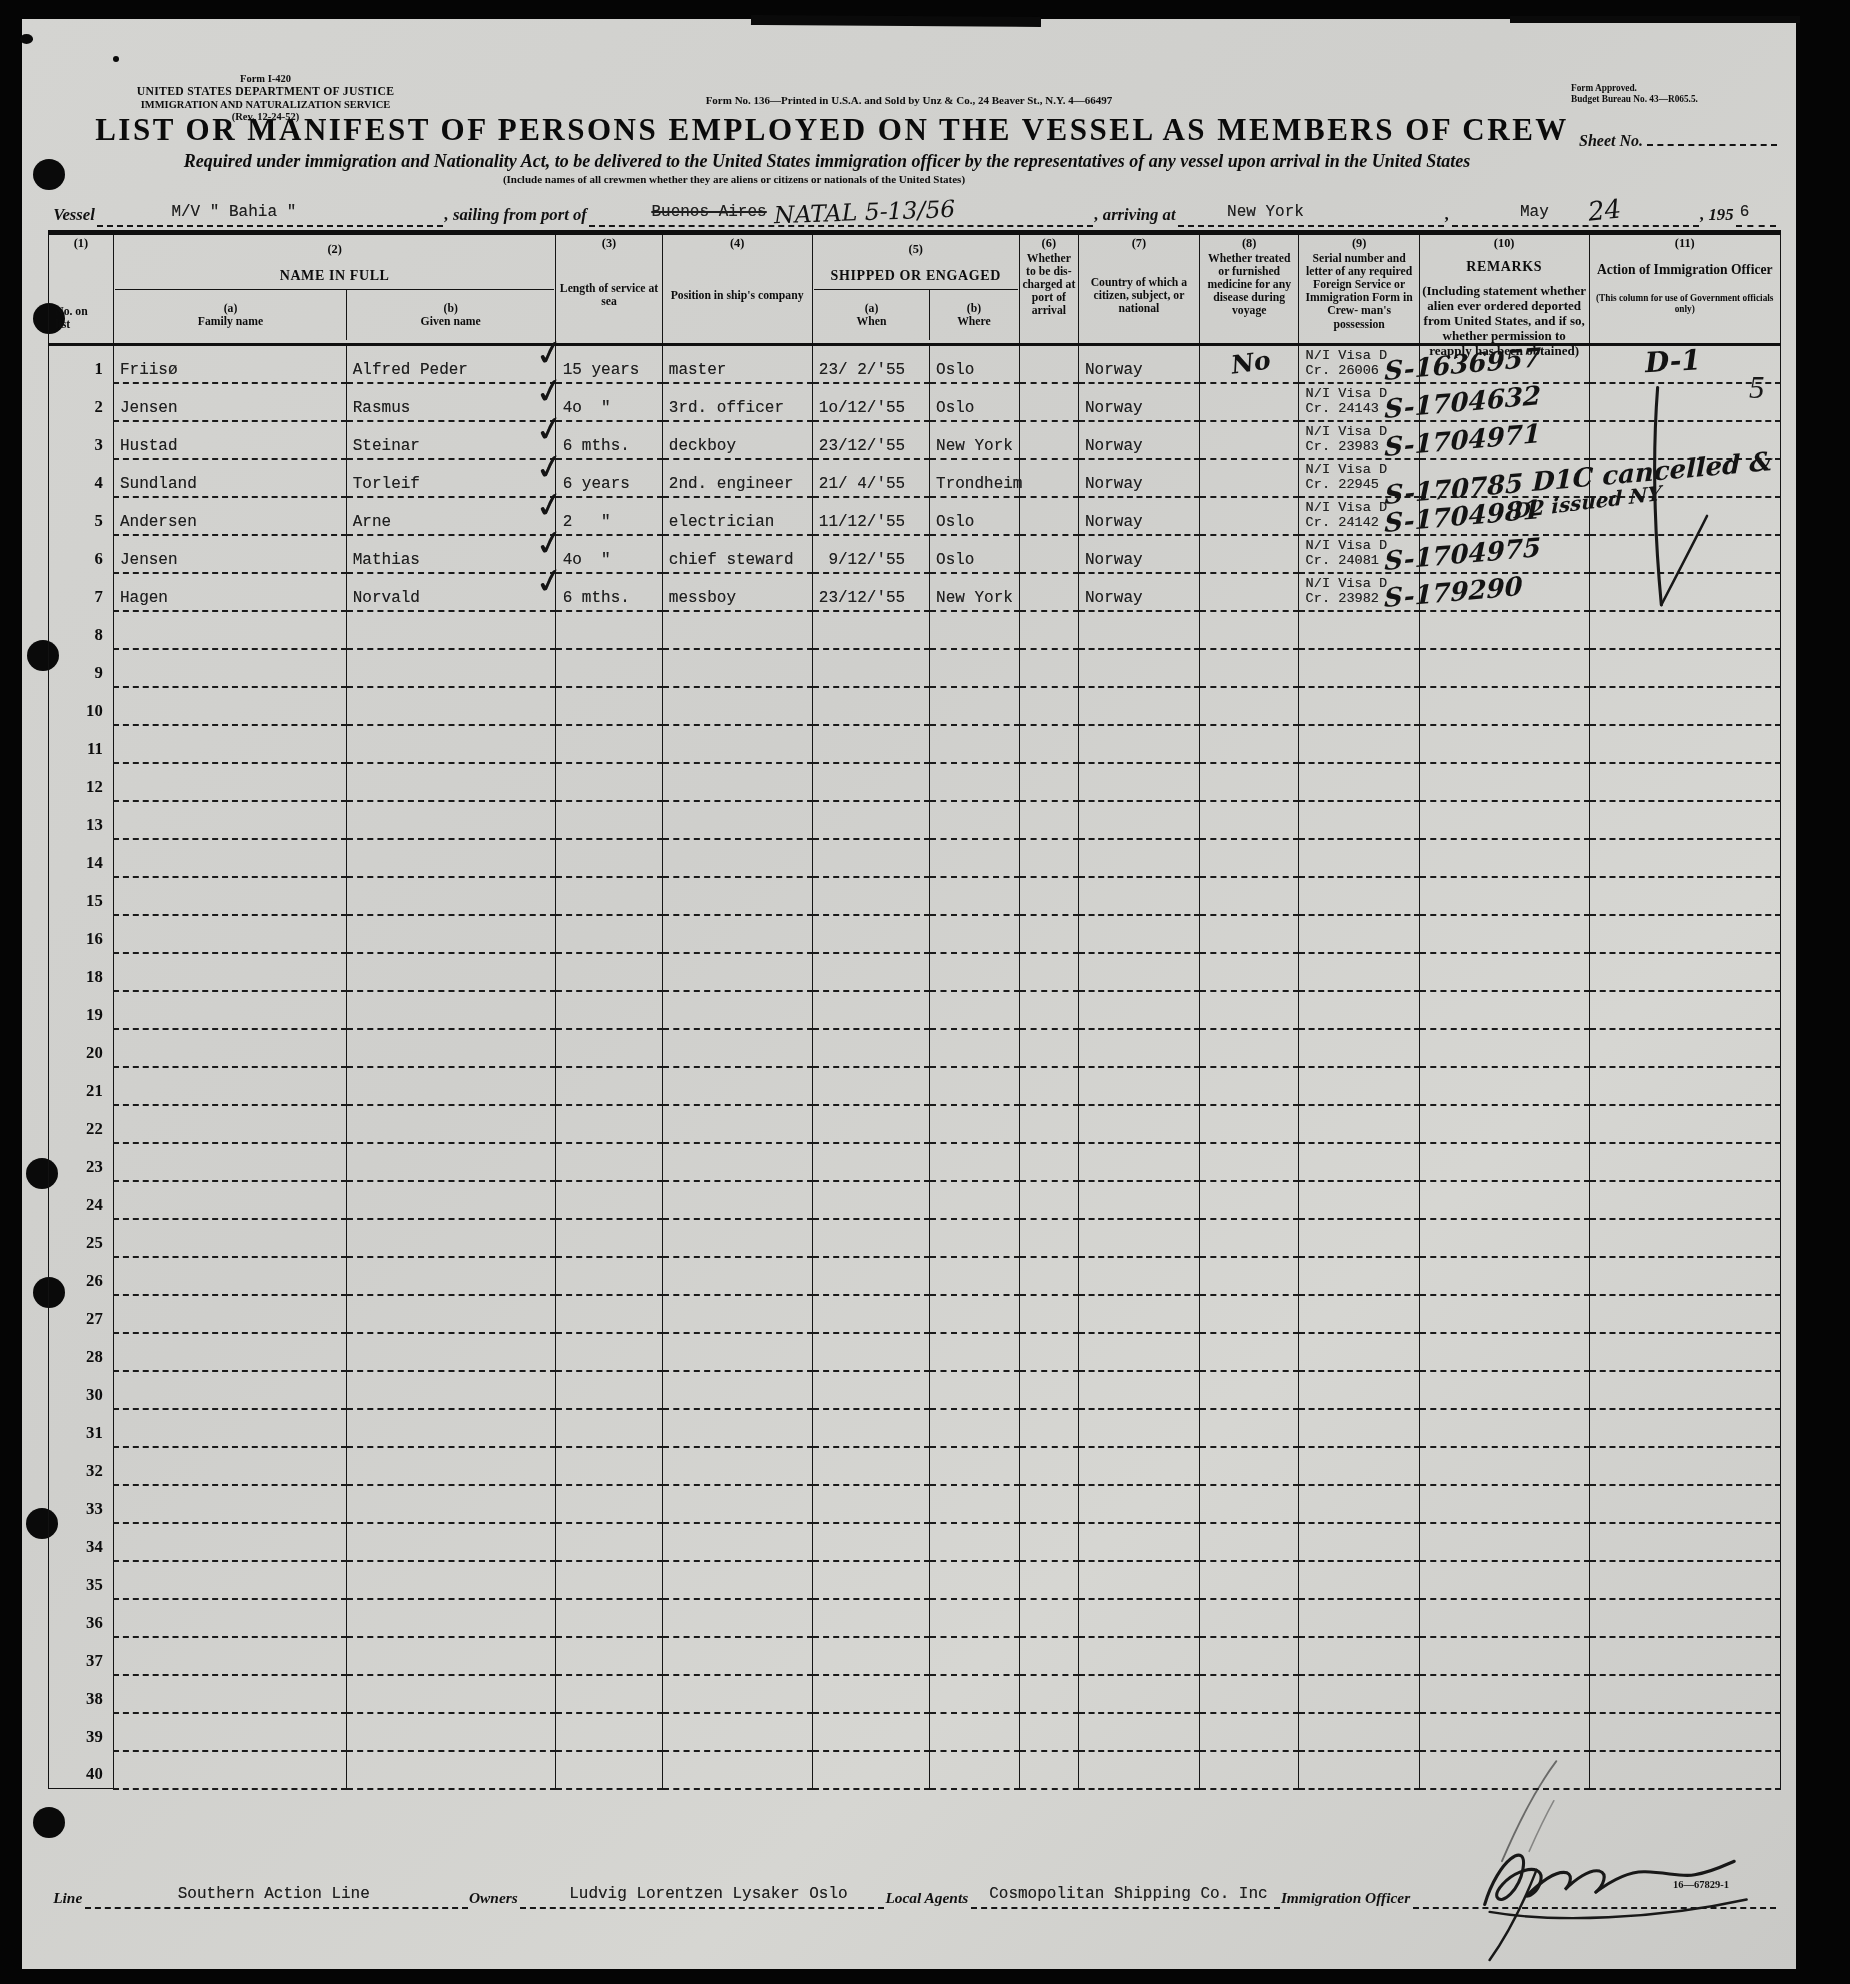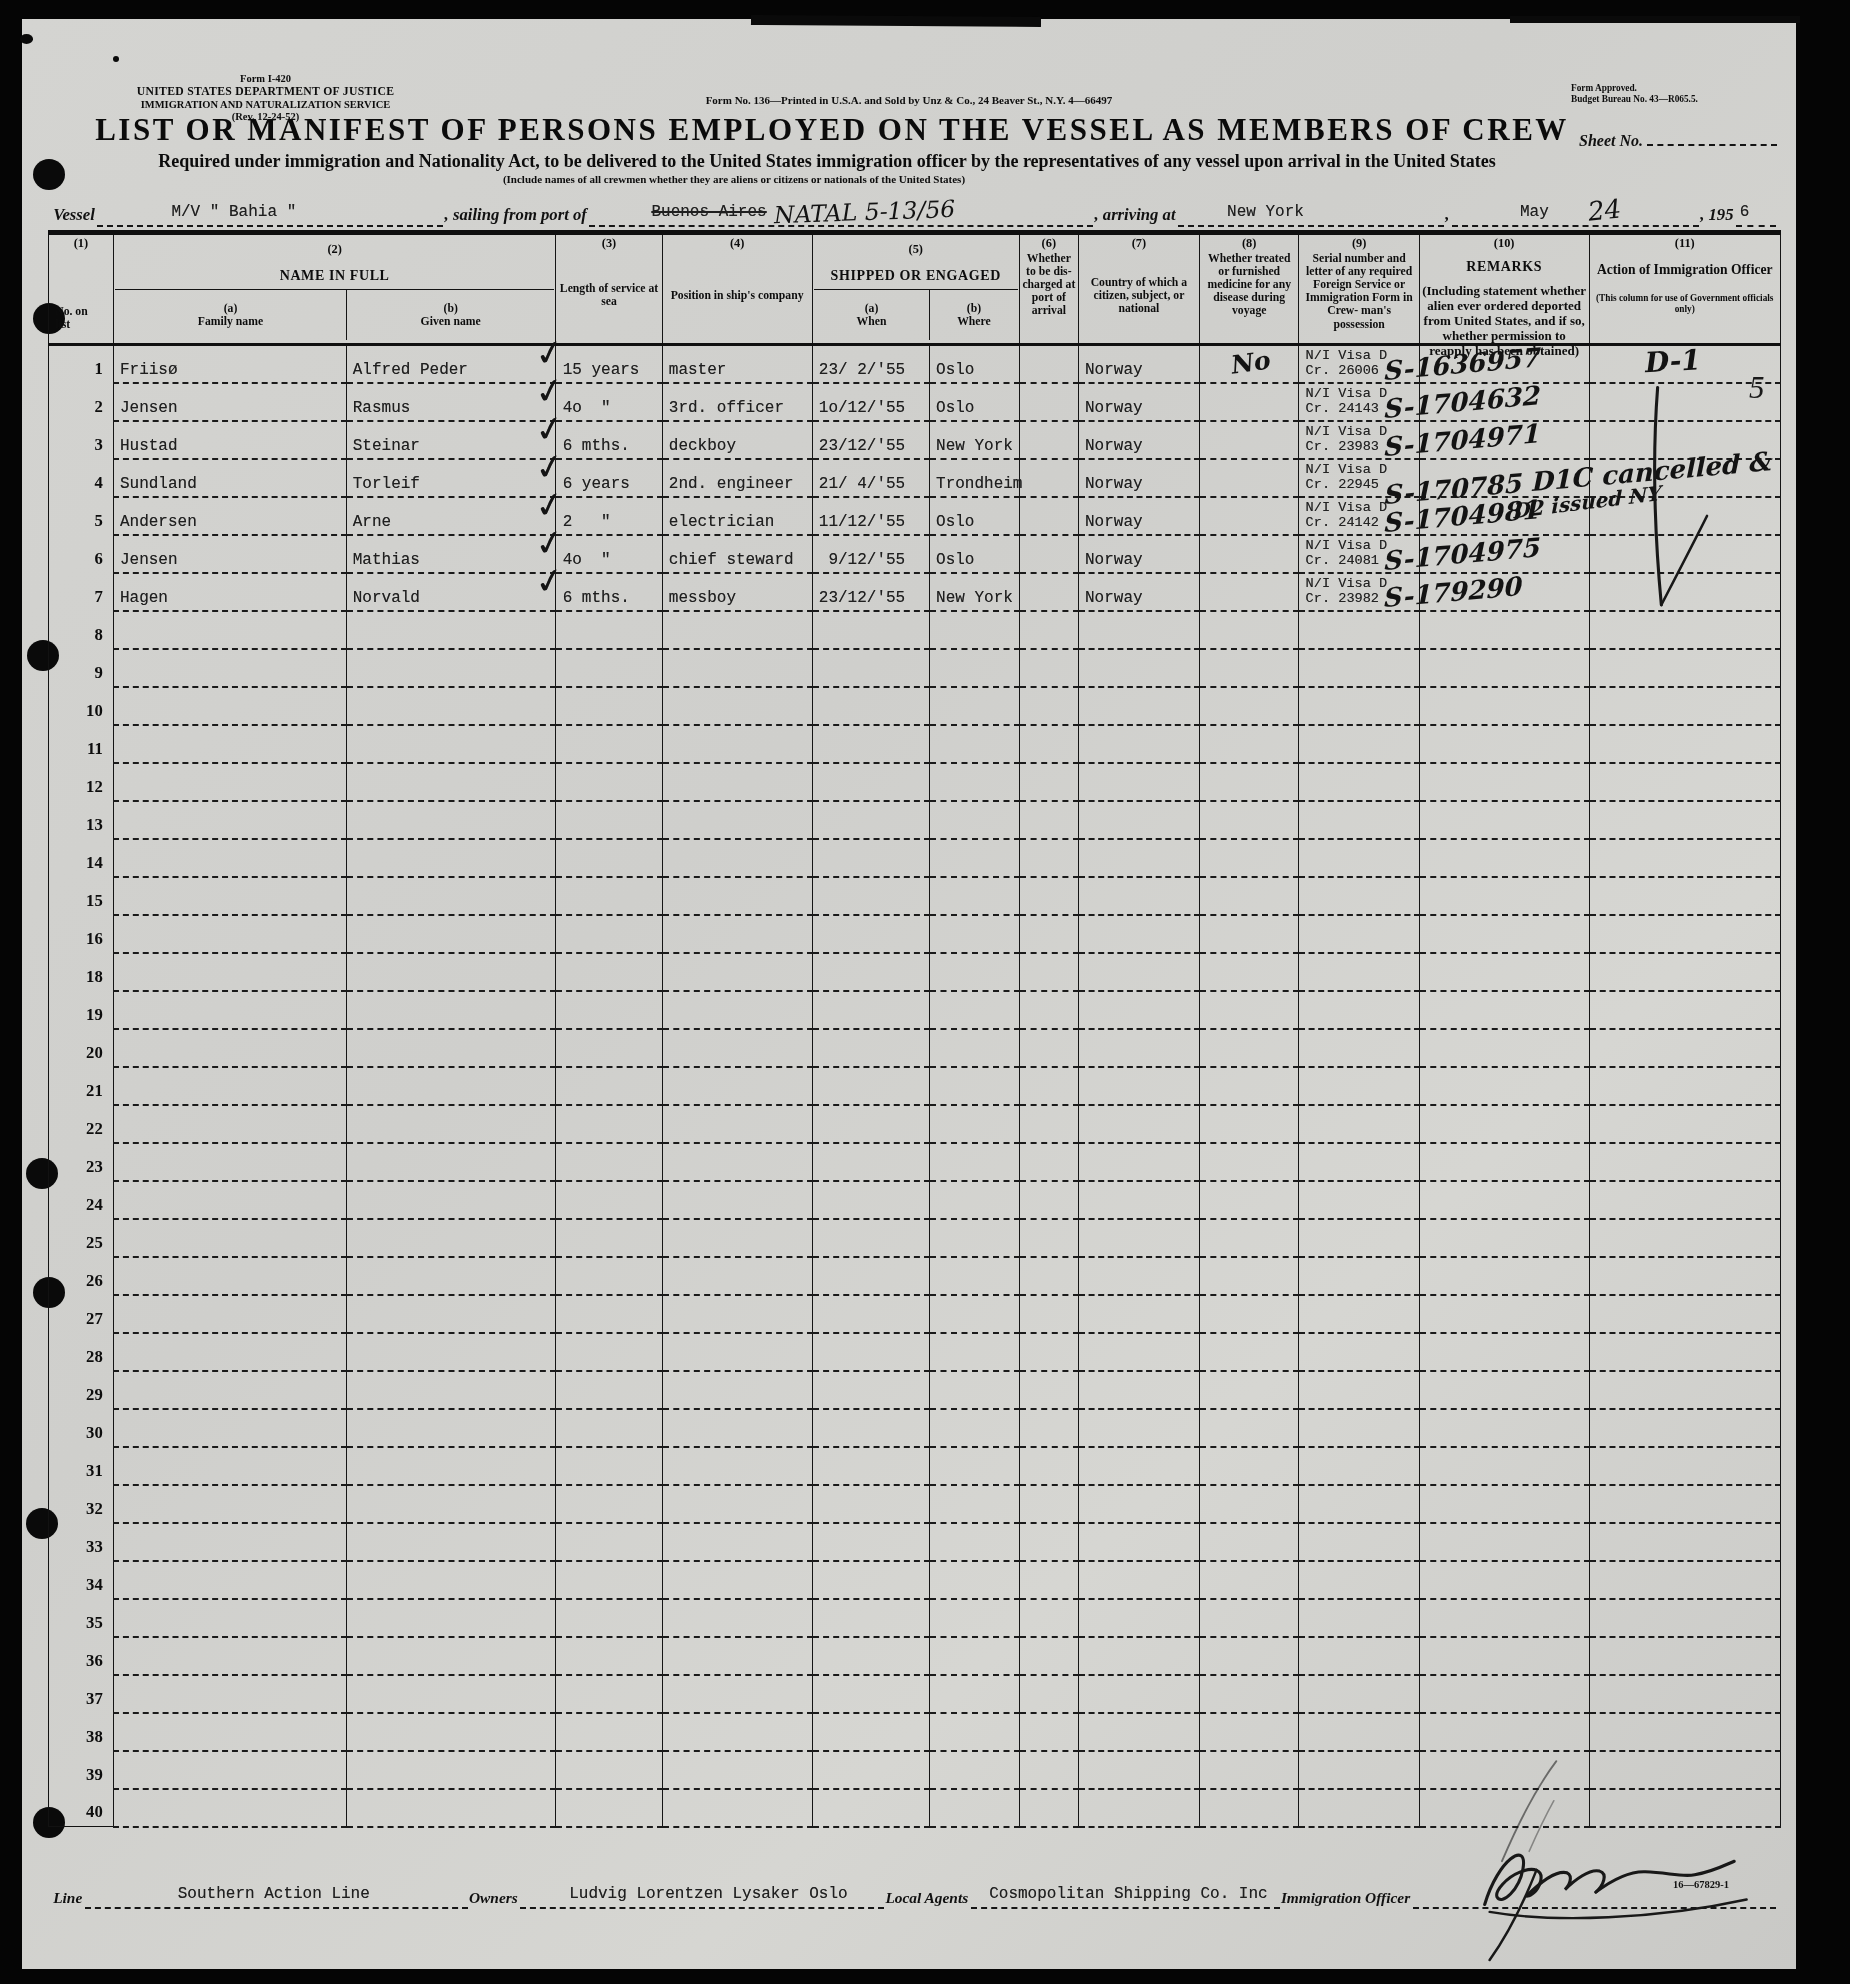--- a/index.html
+++ b/index.html
@@ -23,21 +23,21 @@
   .mast-center { position:absolute; left:0; top:75px; width:1774px; text-align:center;
     font-weight:bold; font-size:11px; color:#0d0d0d; }
   .mast-right { position:absolute; left:1549px; top:64px; font-weight:bold; font-size:9.3px;
     line-height:1.25; color:#0d0d0d; }
   .doc-title { position:absolute; left:0; top:93px; width:1774px; text-align:center;
     padding-right:154px; font-weight:bold; font-size:31px; letter-spacing:2.5px; color:#0b0b0b; }
   .sheet-no { position:absolute; left:1557px; top:112px; font-weight:bold; font-style:italic;
     font-size:16px; }
   .sheet-no .blankline { display:inline-block; width:130px; border-bottom:2.5px dashed #141414; height:15px;}
   .subtitle { position:absolute; left:0; top:132px; width:1610px; text-align:center;
-    font-weight:bold; font-size:18px; color:#0c0c0c; }
+    font-weight:bold; font-size:18px; color:#0c0c0c;font-style:italic; }
   .include-note { position:absolute; left:0; top:154px; width:1424px; text-align:center;
     font-weight:bold; font-size:11px; color:#0d0d0d; }
 
   
   .typed { font-family:"Liberation Mono", monospace; font-size:16px; color:#1f1f1f;
     white-space:pre; text-shadow:0 0 0.6px rgba(25,25,25,.55); }
   .hw { font-family:"DejaVu Serif", serif; font-style:italic; color:#131313; white-space:nowrap; }
 
   
   .vessel-line { position:absolute; left:30px; top:172px; width:1724px; height:36px;
@@ -708,35 +708,20 @@
           <td class="c-typed"></td>
           <td class="c-typed"></td>
           <td></td>
           <td class="c-typed"></td>
           <td class="med"></td>
           <td class="visa"></td>
           <td class="remarks"></td>
           <td class="action"></td>
         </tr>
         <tr>
-          <td class="num">29</td>
-          <td class="c-typed"></td>
-          <td class="c-typed"></td>
-          <td class="c-typed service"></td>
-          <td class="c-typed"></td>
-          <td class="c-typed"></td>
-          <td class="c-typed"></td>
-          <td></td>
-          <td class="c-typed"></td>
-          <td class="med"></td>
-          <td class="visa"></td>
-          <td class="remarks"></td>
-          <td class="action"></td>
-        </tr>
-        <tr>
           <td class="num">30</td>
           <td class="c-typed"></td>
           <td class="c-typed"></td>
           <td class="c-typed service"></td>
           <td class="c-typed"></td>
           <td class="c-typed"></td>
           <td class="c-typed"></td>
           <td></td>
           <td class="c-typed"></td>
           <td class="med"></td>

